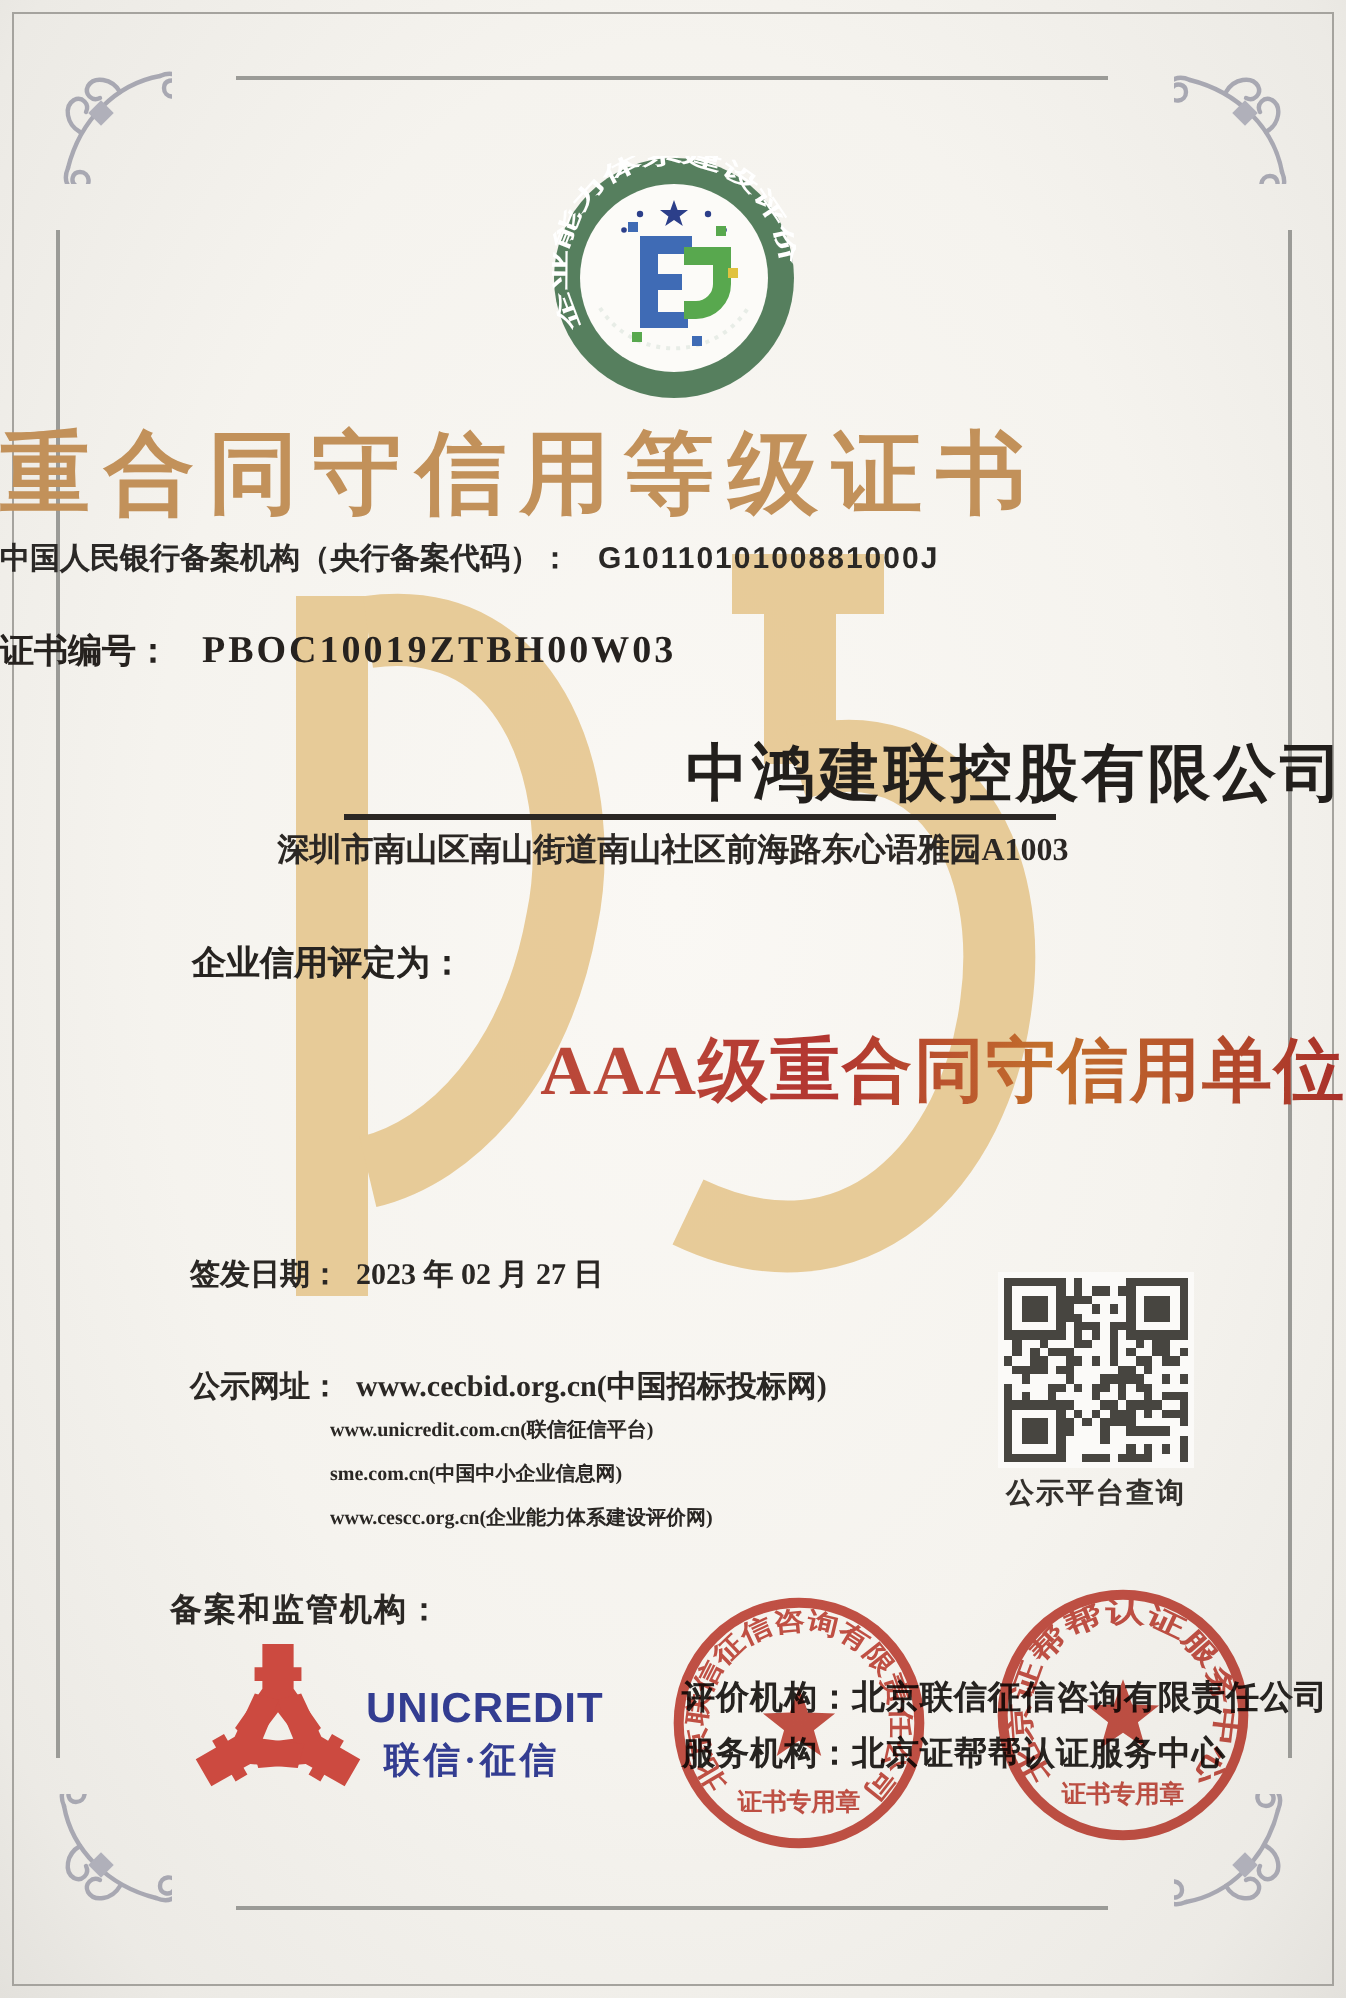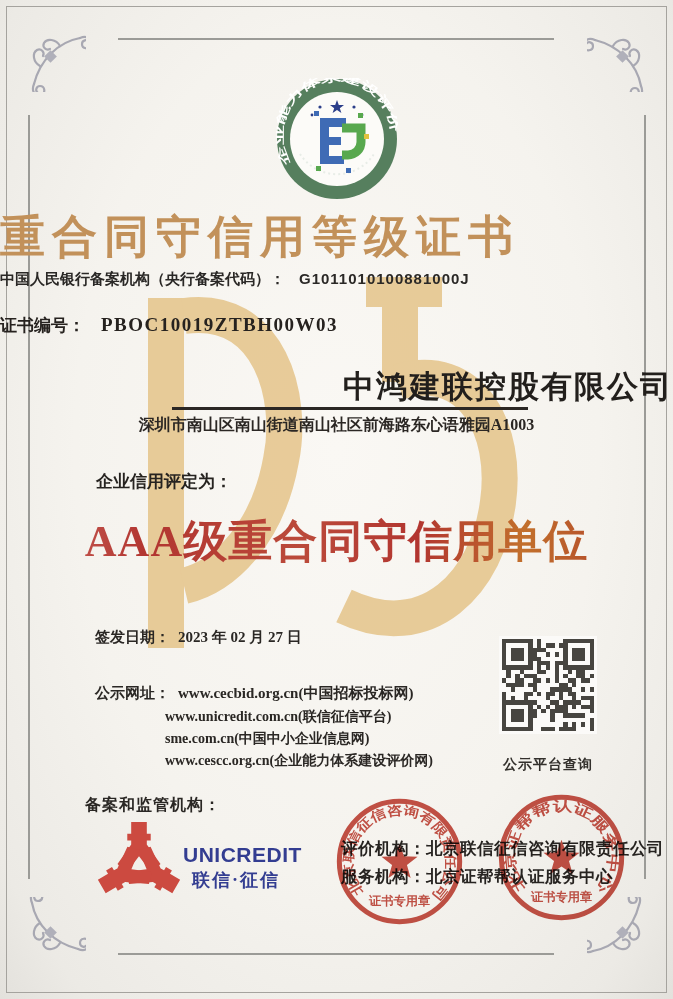--- a/index.html
+++ b/index.html
@@ -27,36 +27,36 @@
   .title{position:absolute;left:0;right:0;top:207px;text-align:left;
     font-size:45px;font-weight:bold;color:#c2915a;letter-spacing:7px;}
   .subtitle{position:absolute;left:0;right:0;top:270px;text-align:left;font-size:15px;font-weight:bold;color:#2a2826;}
   .subtitle .code{margin-left:14px;letter-spacing:1px;font-family:"Liberation Sans","DejaVu Sans",sans-serif;}
   .certno{position:absolute;left:0;right:0;top:314px;text-align:left;font-size:17px;font-weight:bold;color:#26221f;}
   .certno .val{margin-left:16px;font-size:19px;letter-spacing:1.5px;}
   .company{position:absolute;left:0;right:0;top:366px;text-align:right;font-size:31px;font-weight:bold;color:#221f1c;letter-spacing:2px;}
   .company-underline{position:absolute;left:172px;top:407px;width:356px;height:3px;background:#2b2724;}
   .address{position:absolute;left:0;right:0;top:415px;text-align:center;font-size:16px;font-weight:bold;color:#2b2understood;color:#2b2724;}
   .rating-label{position:absolute;left:96px;top:470px;font-size:17px;font-weight:bold;color:#262320;}
-  .rating{position:absolute;left:0;right:0;top:512px;text-align:center;font-size:44px;font-weight:bold;
+  .rating{position:absolute;left:0;right:0;top:512px;text-align:right;font-size:35px;font-weight:bold;
     color:#b23530;
     background:linear-gradient(90deg,#cf6f66 0%,#b23530 22%,#bb4a3a 45%,#b23530 62%,#c2702c 78%,#a92f2a 100%);
     -webkit-background-clip:text;background-clip:text;-webkit-text-fill-color:transparent;
     letter-spacing:1px;}
   .row{position:absolute;left:95px;font-size:15px;color:#2a2724;font-weight:bold;white-space:nowrap;}
   .row .flabel{margin-right:8px;}
   .row .fvalue{font-weight:bold;}
   .r0{top:628px;} .r1{top:656px;} .r2{top:684px;}
-  .xurl{position:absolute;left:165px;font-size:14px;color:#2a2724;font-weight:bold;white-space:nowrap;}
+  .xurl{position:absolute;left:165px;font-size:10px;color:#2a2724;font-weight:bold;white-space:nowrap;}
   .x0{top:708px;} .x1{top:730px;} .x2{top:752px;}
   .qr-wrap{position:absolute;left:498px;top:636px;width:100px;text-align:center;}
   .qr-grid{width:92px;height:92px;margin:0 auto;display:grid;grid-template-columns:repeat(21,1fr);grid-template-rows:repeat(21,1fr);background:#fbfaf8;padding:3px;}
   .qr-grid div{width:100%;height:100%;}
   .qr-grid .d{background:#474540;}
-  .qr-caption{margin-top:22px;font-size:14px;font-weight:bold;color:#33302c;letter-spacing:1px;}
+  .qr-caption{margin-top:4px;font-size:14px;font-weight:bold;color:#33302c;letter-spacing:1px;}
   .reg-label{position:absolute;left:85px;top:795px;font-size:16px;font-weight:bold;color:#2a2724;letter-spacing:1px;}
   .pboc{position:absolute;left:94px;top:820px;}
   .bank-name{position:absolute;left:84px;top:900px;width:200px;font-size:14px;font-weight:bold;color:#6d2d26;letter-spacing:7px;font-style:italic;}
   .brand-en{position:absolute;left:183px;top:843px;font-size:21px;font-weight:800;color:#333d91;letter-spacing:.5px;font-family:"Liberation Sans","DejaVu Sans",sans-serif;}
   .brand-cn{position:absolute;left:192px;top:868px;font-size:18px;font-weight:bold;color:#333d91;letter-spacing:2px;}
   .agency{position:absolute;left:341px;font-size:16.5px;font-weight:bold;color:#262320;white-space:nowrap;letter-spacing:.5px;}
   .a0{top:838px;} .a1{top:866px;}
   .seal{position:absolute;z-index:5;mix-blend-mode:multiply;opacity:.88;}
   .seal.s0{left:336px;top:798px;}
   .seal.s1{left:498px;top:794px;}

